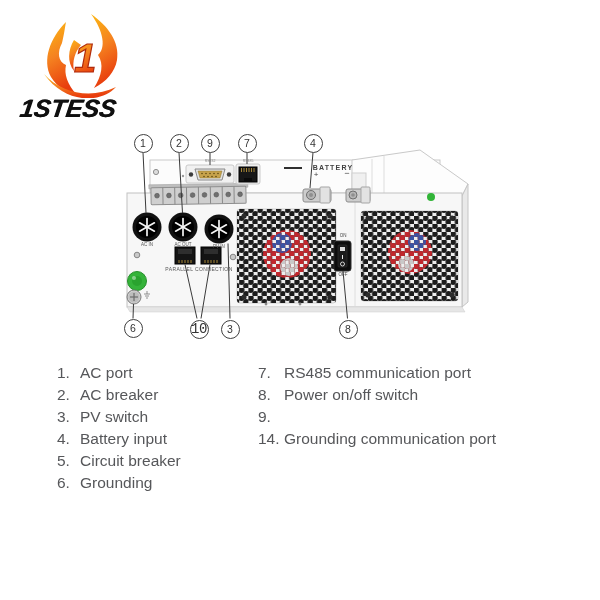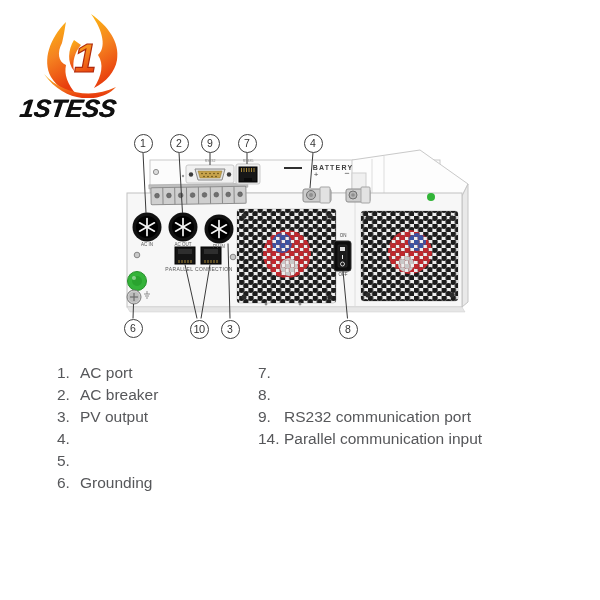--- a/index.html
+++ b/index.html
@@ -12,21 +12,21 @@
   .brand{position:absolute;left:0px;top:82px;width:120px;font-size:25px;font-weight:800;
          font-style:italic;color:#101010;letter-spacing:0px;transform:skewX(-8deg);
          text-shadow:0.6px 0 #101010;}
   
   .figure{position:absolute;left:0;top:0;width:600px;height:360px;}
   .figure svg.base{position:absolute;left:0;top:0;}
   .t{position:absolute;transform:translateX(-50%);color:#555;white-space:nowrap;line-height:1;}
   .co{position:absolute;width:19px;height:19px;border:1.2px solid #3f3f3f;border-radius:50%;
       background:#fff;display:flex;align-items:center;justify-content:center;
       font-size:10.5px;color:#333;}
-  .co10{font-size:11px;letter-spacing:-0.5px;}
+  .co10{font-size:14px;letter-spacing:-0.5px;font-family:Liberation Mono, monospace;}
   
   .legend{position:absolute;left:57px;top:362px;width:530px;display:flex;}
   .lcol{display:flex;flex-direction:column;}
   .lcol-left{width:201px;}
   .lrow{display:flex;height:22px;align-items:center;font-size:15.5px;color:#56575a;}
   .lnum{width:23px;flex:none;}
   .lcol-right .lnum{width:26px;}
 </style>
 </head>
 <body>
@@ -323,44 +323,47 @@
       <div class="lrow">
         <span class="lnum">1.</span>
         <span class="llabel">AC port</span>
       </div>
       <div class="lrow">
         <span class="lnum">2.</span>
         <span class="llabel">AC breaker</span>
       </div>
       <div class="lrow">
         <span class="lnum">3.</span>
-        <span class="llabel">PV output</span>
+        <span class="llabel">PV switch</span>
       </div>
       <div class="lrow">
         <span class="lnum">4.</span>
+        <span class="llabel">Battery input</span>
       </div>
       <div class="lrow">
         <span class="lnum">5.</span>
+        <span class="llabel">Circuit breaker</span>
       </div>
       <div class="lrow">
         <span class="lnum">6.</span>
         <span class="llabel">Grounding</span>
       </div>
     </div>
     <div class="lcol lcol-right">
       <div class="lrow">
         <span class="lnum">7.</span>
+        <span class="llabel">RS485 communication port</span>
       </div>
       <div class="lrow">
         <span class="lnum">8.</span>
+        <span class="llabel">Power on/off switch</span>
       </div>
       <div class="lrow">
         <span class="lnum">9.</span>
-        <span class="llabel">RS232 communication port</span>
       </div>
       <div class="lrow">
         <span class="lnum">14.</span>
-        <span class="llabel">Parallel communication input</span>
+        <span class="llabel">Grounding communication port</span>
       </div>
     </div>
   </div>
 
 </div>
 
 </body></html>

